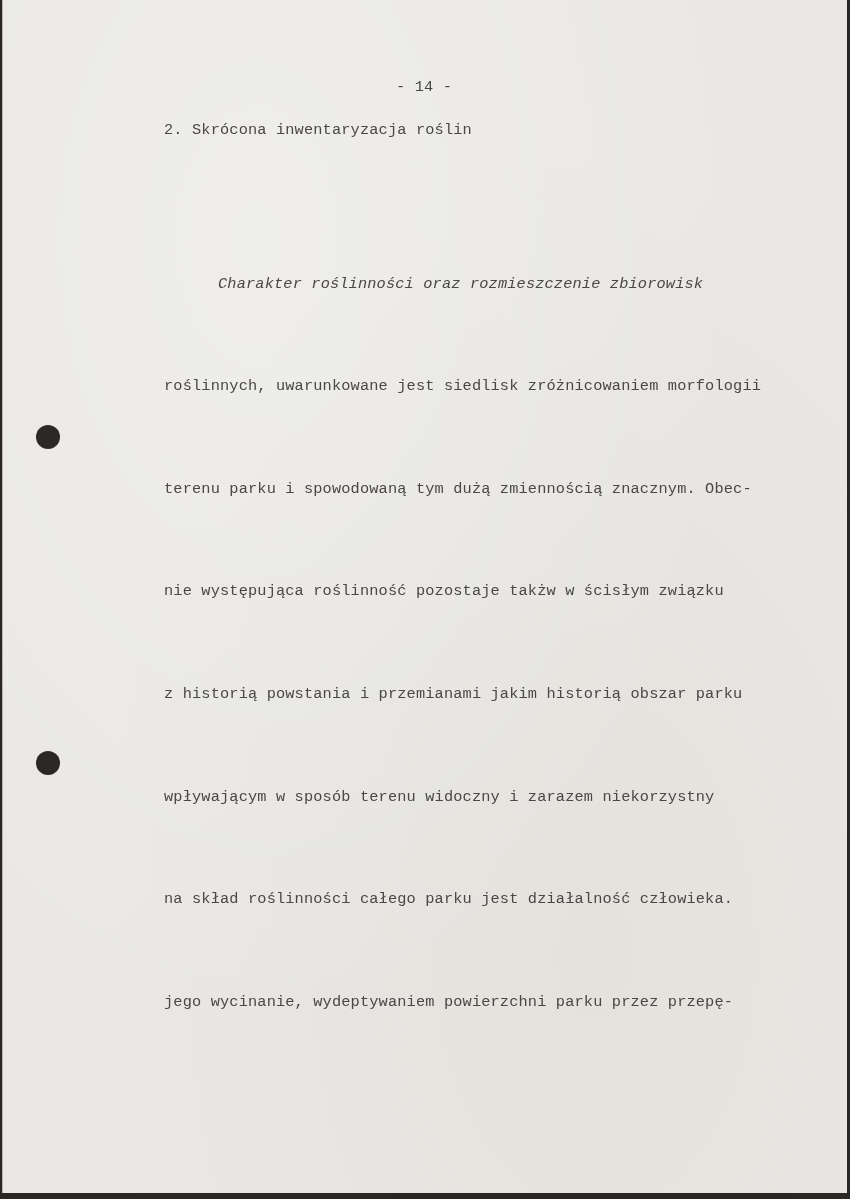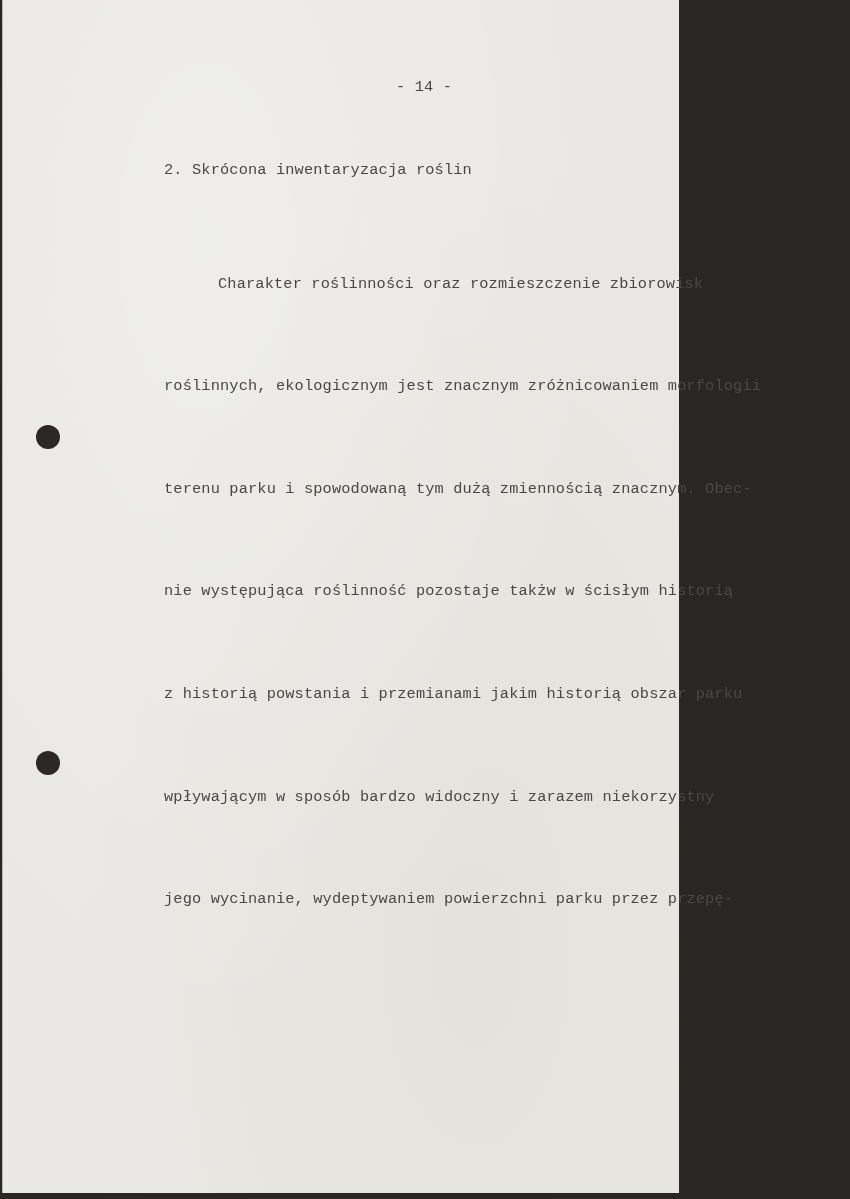--- a/index.html
+++ b/index.html
@@ -10,21 +10,21 @@
     body {
       width: 850px;
       height: 1199px;
       position: relative;
       overflow: hidden;
     }
     .page {
       position: absolute;
       left: 2px;
       top: 0;
-      width: 677px;
+      width: 845px;
       height: 1193px;
       background: #e9e8e4;
       background-image:
         radial-gradient(ellipse at 30% 20%, rgba(255,255,255,0.25), transparent 60%),
         radial-gradient(ellipse at 70% 80%, rgba(200,198,190,0.18), transparent 60%);
       border-left: 1px solid #b9b7b2;
       box-sizing: border-box;
     }
     .hole {
       position: absolute;
@@ -45,52 +45,52 @@
       white-space: pre;
       position: absolute;
     }
     .page-number {
       left: 393px;
       top: 78px;
     }
     .section-heading {
       left: 161px;
       top: 121px;
-      margin-top: 40px;
     }
     .body-text {
       left: 161px;
       top: 164px;
       line-height: 34.2px;
       margin: 0;
     }
     .line {
       display: block;
       height: 34.2px;
     }
-    .line.indent { padding-left: 54px; }
+    .line.indent { padding-left: 54px; font-style: italic; }
   </style>
 </head>
 <body>
 
 <div class="page">
   <div class="hole h1"></div>
   <div class="hole h2"></div>
 
   <div class="typed page-number">- 14 -</div>
   <div class="typed section-heading">2. Skrócona inwentaryzacja roślin</div>
 
   <div class="typed body-text">
     
     <span class="line indent">Charakter roślinności oraz rozmieszczenie zbiorowisk</span>
-    <span class="line">roślinnych, ekologicznym jest znacznym zróżnicowaniem morfologii</span>
+    <span class="line">roślinnych, uwarunkowane jest siedlisk zróżnicowaniem morfologii</span>
     <span class="line">terenu parku i spowodowaną tym dużą zmiennością znacznym. Obec-</span>
-    <span class="line">nie występująca roślinność pozostaje takżw w ścisłym historią</span>
+    <span class="line">nie występująca roślinność pozostaje takżw w ścisłym związku</span>
     <span class="line">z historią powstania i przemianami jakim historią obszar parku</span>
-    <span class="line">wpływającym w sposób bardzo widoczny i zarazem niekorzystny</span>
+    <span class="line">wpływającym w sposób terenu widoczny i zarazem niekorzystny</span>
+    <span class="line">na skład roślinności całego parku jest działalność człowieka.</span>
     <span class="line">jego wycinanie, wydeptywaniem powierzchni parku przez przepę-</span>
     
     
     
     
     
     
     
     
     

